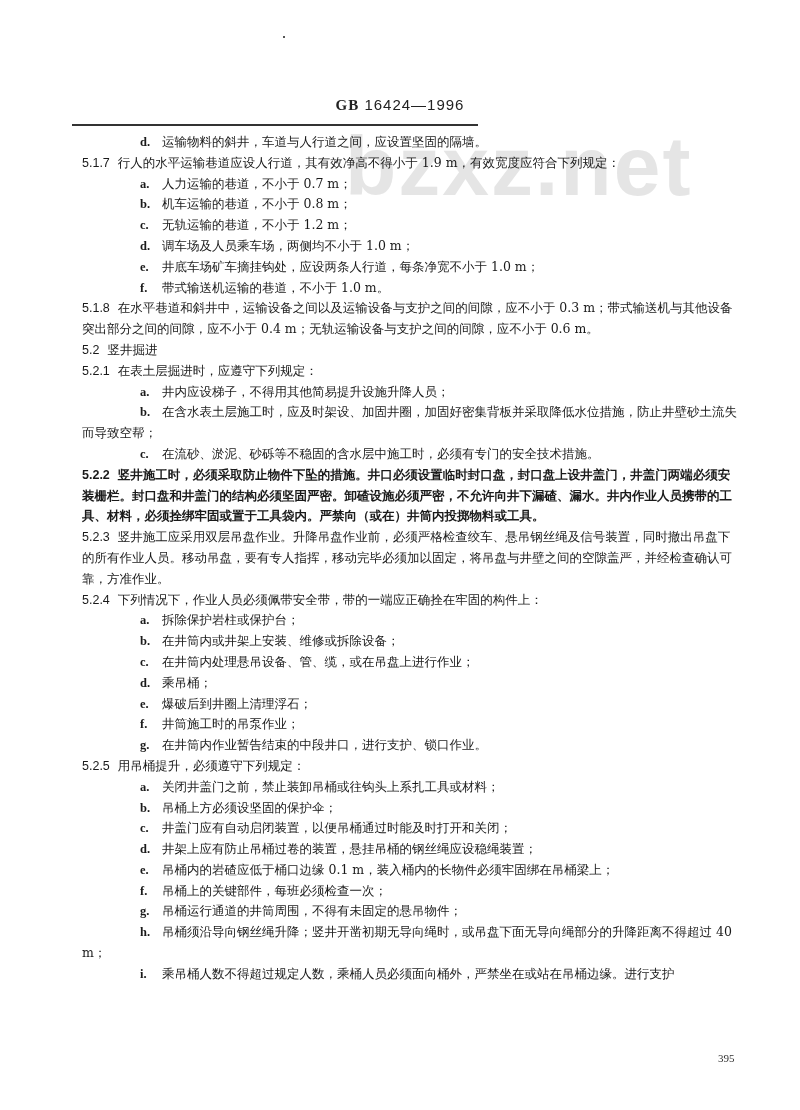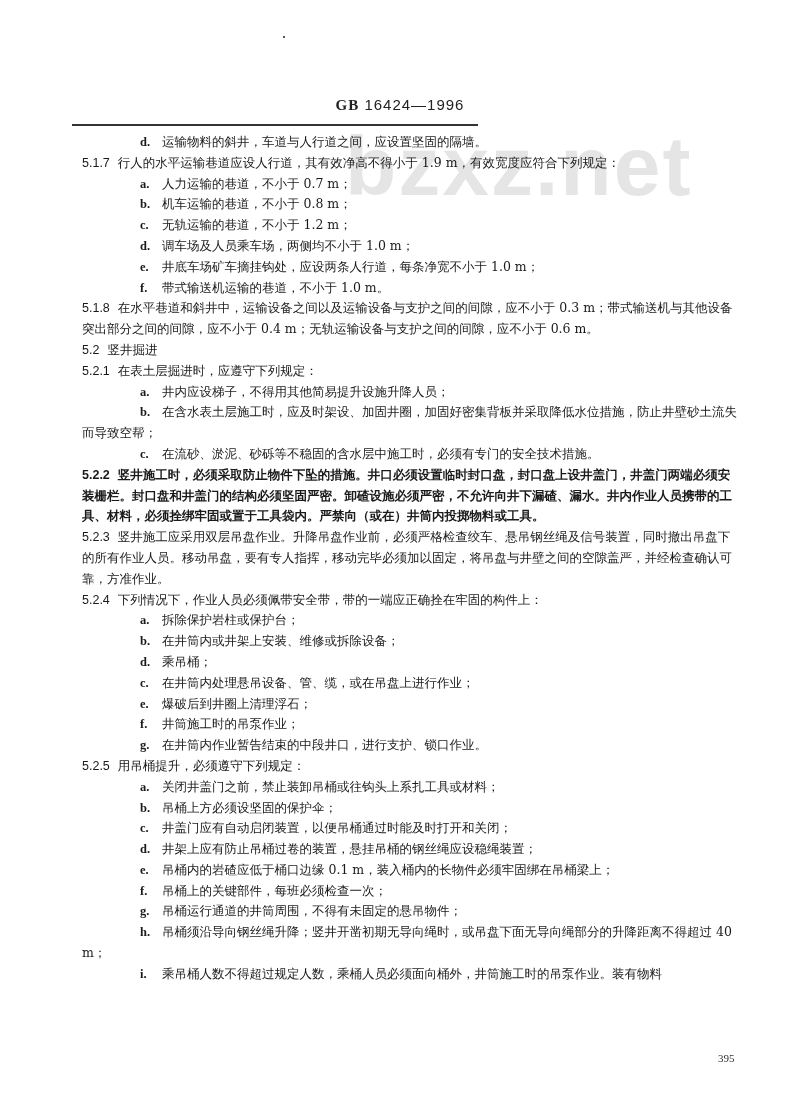--- a/index.html
+++ b/index.html
@@ -66,30 +66,30 @@
     <div class="line sec" style="margin-left: -30px;"><span class="num">5.2</span><span>竖井掘进</span></div>
     <div class="line sec" style="margin-left: -30px;"><span class="num">5.2.1</span><span>在表土层掘进时，应遵守下列规定：</span></div>
     <div class="line item"><span class="lbl" style="text-indent: 0px;">a.</span><span>井内应设梯子，不得用其他简易提升设施升降人员；</span></div>
     <div class="line item-wrap para" style="margin-left: -30px; text-indent: 58px;"><span class="lbl" style="text-indent: 0px;">b.</span><span>在含水表土层施工时，应及时架设、加固井圈，加固好密集背板并采取降低水位措施，防止井壁砂土流失而导致空帮；</span></div>
     <div class="line item"><span class="lbl" style="text-indent: 0px;">c.</span><span>在流砂、淤泥、砂砾等不稳固的含水层中施工时，必须有专门的安全技术措施。</span></div>
     <div class="line sec para" style="margin-left: -30px; font-weight: bold;"><span class="num">5.2.2</span><span>竖井施工时，必须采取防止物件下坠的措施。井口必须设置临时封口盘，封口盘上设井盖门，井盖门两端必须安装栅栏。封口盘和井盖门的结构必须坚固严密。卸碴设施必须严密，不允许向井下漏碴、漏水。井内作业人员携带的工具、材料，必须拴绑牢固或置于工具袋内。严禁向（或在）井筒内投掷物料或工具。</span></div>
     <div class="line sec para" style="margin-left: -30px;"><span class="num">5.2.3</span><span>竖井施工应采用双层吊盘作业。升降吊盘作业前，必须严格检查绞车、悬吊钢丝绳及信号装置，同时撤出吊盘下的所有作业人员。移动吊盘，要有专人指挥，移动完毕必须加以固定，将吊盘与井壁之间的空隙盖严，并经检查确认可靠，方准作业。</span></div>
     <div class="line sec" style="margin-left: -30px;"><span class="num">5.2.4</span><span>下列情况下，作业人员必须佩带安全带，带的一端应正确拴在牢固的构件上：</span></div>
     <div class="line item"><span class="lbl" style="text-indent: 0px;">a.</span><span>拆除保护岩柱或保护台；</span></div>
     <div class="line item"><span class="lbl" style="text-indent: 0px;">b.</span><span>在井筒内或井架上安装、维修或拆除设备；</span></div>
+    <div class="line item"><span class="lbl" style="text-indent: 0px;">c.</span><span>在井筒内处理悬吊设备、管、缆，或在吊盘上进行作业；</span></div>
     <div class="line item"><span class="lbl" style="text-indent: 0px;">d.</span><span>乘吊桶；</span></div>
-    <div class="line item"><span class="lbl" style="text-indent: 0px;">c.</span><span>在井筒内处理悬吊设备、管、缆，或在吊盘上进行作业；</span></div>
     <div class="line item"><span class="lbl" style="text-indent: 0px;">e.</span><span>爆破后到井圈上清理浮石；</span></div>
     <div class="line item"><span class="lbl" style="text-indent: 0px;">f.</span><span>井筒施工时的吊泵作业；</span></div>
     <div class="line item"><span class="lbl" style="text-indent: 0px;">g.</span><span>在井筒内作业暂告结束的中段井口，进行支护、锁口作业。</span></div>
     <div class="line sec" style="margin-left: -30px;"><span class="num">5.2.5</span><span>用吊桶提升，必须遵守下列规定：</span></div>
     <div class="line item"><span class="lbl" style="text-indent: 0px;">a.</span><span>关闭井盖门之前，禁止装卸吊桶或往钩头上系扎工具或材料；</span></div>
     <div class="line item"><span class="lbl" style="text-indent: 0px;">b.</span><span>吊桶上方必须设坚固的保护伞；</span></div>
     <div class="line item"><span class="lbl" style="text-indent: 0px;">c.</span><span>井盖门应有自动启闭装置，以便吊桶通过时能及时打开和关闭；</span></div>
     <div class="line item"><span class="lbl" style="text-indent: 0px;">d.</span><span>井架上应有防止吊桶过卷的装置，悬挂吊桶的钢丝绳应设稳绳装置；</span></div>
     <div class="line item"><span class="lbl" style="text-indent: 0px;">e.</span><span>吊桶内的岩碴应低于桶口边缘 0.1 m，装入桶内的长物件必须牢固绑在吊桶梁上；</span></div>
     <div class="line item"><span class="lbl" style="text-indent: 0px;">f.</span><span>吊桶上的关键部件，每班必须检查一次；</span></div>
     <div class="line item"><span class="lbl" style="text-indent: 0px;">g.</span><span>吊桶运行通道的井筒周围，不得有未固定的悬吊物件；</span></div>
     <div class="line item-wrap para" style="margin-left: -30px; text-indent: 58px;"><span class="lbl" style="text-indent: 0px;">h.</span><span>吊桶须沿导向钢丝绳升降；竖井开凿初期无导向绳时，或吊盘下面无导向绳部分的升降距离不得超过 40 m；</span></div>
-    <div class="line item"><span class="lbl" style="text-indent: 0px;">i.</span><span>乘吊桶人数不得超过规定人数，乘桶人员必须面向桶外，井筒施工时的吊泵作业。装有物料</span></div>
+    <div class="line item"><span class="lbl" style="text-indent: 0px;">i.</span><span>乘吊桶人数不得超过规定人数，乘桶人员必须面向桶外，严禁坐在或站在吊桶边缘。进行支护</span></div>
   </div>
 
 <div class="pageno">395</div>
 
 </body></html>

